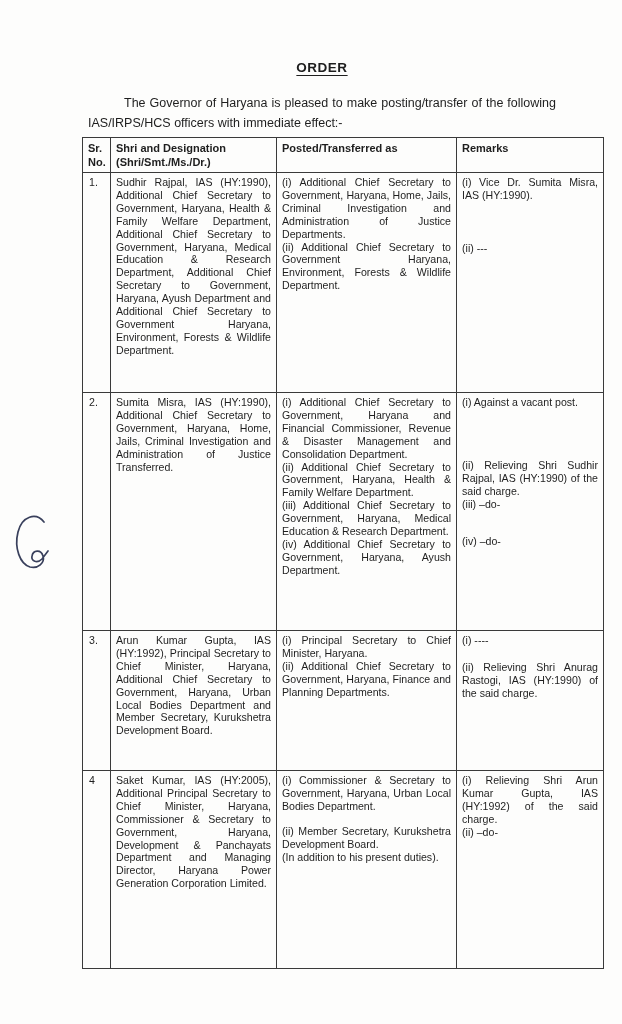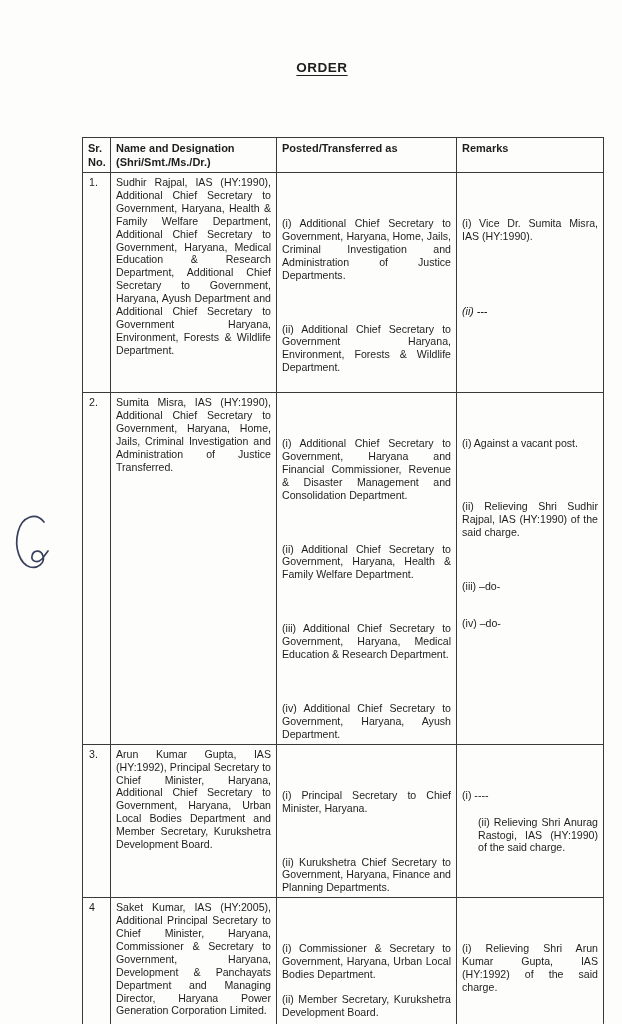--- a/index.html
+++ b/index.html
@@ -53,62 +53,63 @@
   .order-table th.center { text-align: left; }
 
   tr.r-header { height: 35px; }
   tr.r-1 { height: 220px; }
   tr.r-2 { height: 238px; }
   tr.r-3 { height: 140px; }
   tr.r-4 { height: 198px; }
 
   td.sr-cell { text-align: left; padding-left: 6px; }
   td.just p, td.just { text-align: justify; }
-  td p { text-align: justify; margin-top: 41px; }
+  td p { text-align: justify; }
 
-  .gap-48 { margin-top: 62px; font-style: italic; }
+  .gap-48 { margin-top: 40px; }
   .gap-58 { margin-top: 50px; }
   .gap-45 { margin-top: 24px; }
-  .gap-14 { margin-top: 14px; margin-left: 16px; }
+  .gap-14 { margin-top: 14px; }
   .gap-12 { margin-top: 12px; }
 
   .signature {
     position: absolute; left: 10px; top: 508px;
     width: 52px; height: 76px;
   }
 </style>
 </head>
 <body>
 
 <div class="page">
 
   <svg class="signature" viewBox="0 0 52 76" fill="none">
     <path d="M34,14 C26,4 12,8 8,24 C4,40 10,56 20,59 C28,61 35,55 33,48 C31,41 23,42 22,48 C21,53 27,56 32,51 L38,43" stroke="#39405c" stroke-width="1.7" stroke-linecap="round" fill="none"></path>
   </svg>
 
   <div class="doc-title">
     <span>ORDER</span>
   </div>
 
+  <p class="intro">The Governor of Haryana is pleased to make posting/transfer of the following IAS/IRPS/HCS officers with immediate effect:-</p>
 
   <table class="order-table">
     <colgroup>
       <col class="c-sr">
         <col class="c-name">
         <col class="c-posted">
         <col class="c-remarks">
     </colgroup>
     <tbody>
         <tr class="r-header">
       <th>
         <div>Sr.</div>
         <div>No.</div>
       </th>
       <th>
-        <div>Name and Designation</div>
+        <div>Shri and Designation</div>
         <div>(Shri/Smt./Ms./Dr.)</div>
       </th>
       <th>Posted/Transferred as</th>
       <th class="center">Remarks</th>
     </tr>
 
     <tr class="r-1">
       <td class="sr-cell">1.</td>
       <td class="just">Sudhir Rajpal, IAS (HY:1990), Additional Chief Secretary to Government, Haryana, Health &amp; Family Welfare Department, Additional Chief Secretary to Government, Haryana, Medical Education &amp; Research Department, Additional Chief Secretary to Government, Haryana, Ayush Department and Additional Chief Secretary to Government Haryana, Environment, Forests &amp; Wildlife Department.</td>
       <td>
@@ -136,21 +137,21 @@
         <p>(iii) –do-</p>
         <p class="gap-45">(iv) –do-</p>
       </td>
     </tr>
 
     <tr class="r-3">
       <td class="sr-cell">3.</td>
       <td class="just">Arun Kumar Gupta, IAS (HY:1992), Principal Secretary to Chief Minister, Haryana, Additional Chief Secretary to Government, Haryana, Urban Local Bodies Department and Member Secretary, Kurukshetra Development Board.</td>
       <td>
         <p>(i) Principal Secretary to Chief Minister, Haryana.</p>
-        <p>(ii) Kurukshetra Chief Secretary to Government, Haryana, Finance and Planning Departments.</p>
+        <p>(ii) Additional Chief Secretary to Government, Haryana, Finance and Planning Departments.</p>
       </td>
       <td>
         <p>(i) ----</p>
         <p class="gap-14">(ii) Relieving Shri Anurag Rastogi, IAS (HY:1990) of the said charge.</p>
       </td>
     </tr>
 
     <tr class="r-4">
       <td class="sr-cell">4</td>
       <td class="just">Saket Kumar, IAS (HY:2005), Additional Principal Secretary to Chief Minister, Haryana, Commissioner &amp; Secretary to Government, Haryana, Development &amp; Panchayats Department and Managing Director, Haryana Power Generation Corporation Limited.</td>

